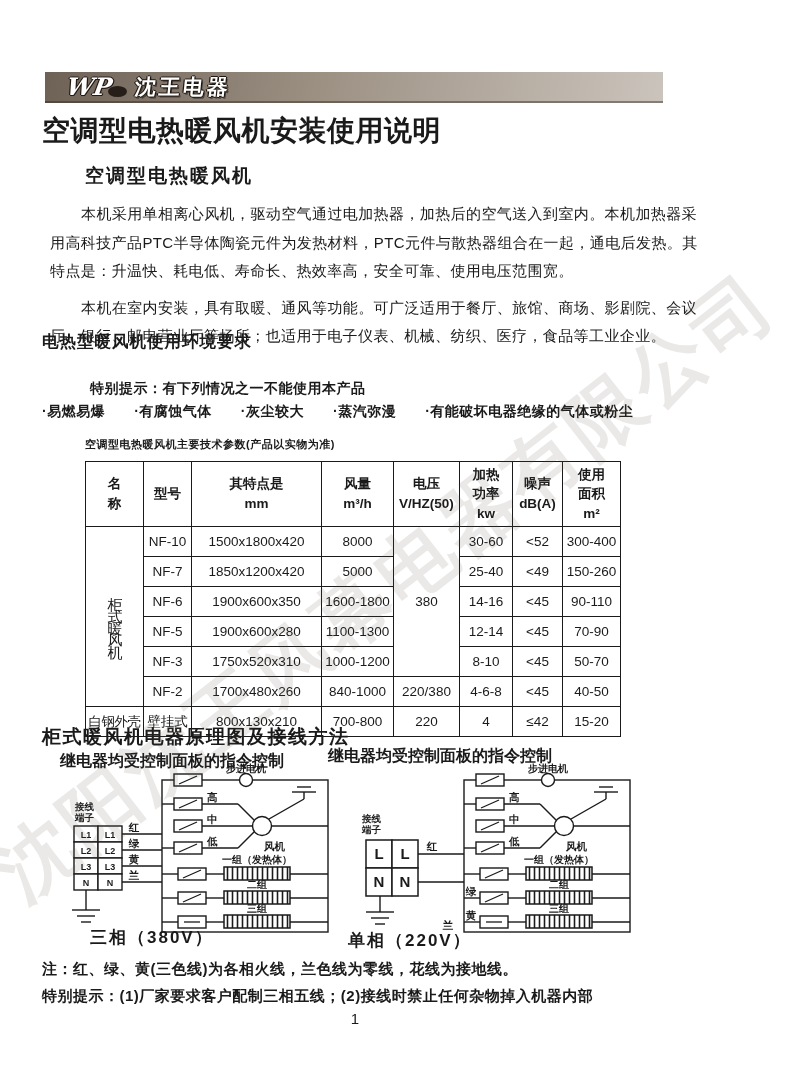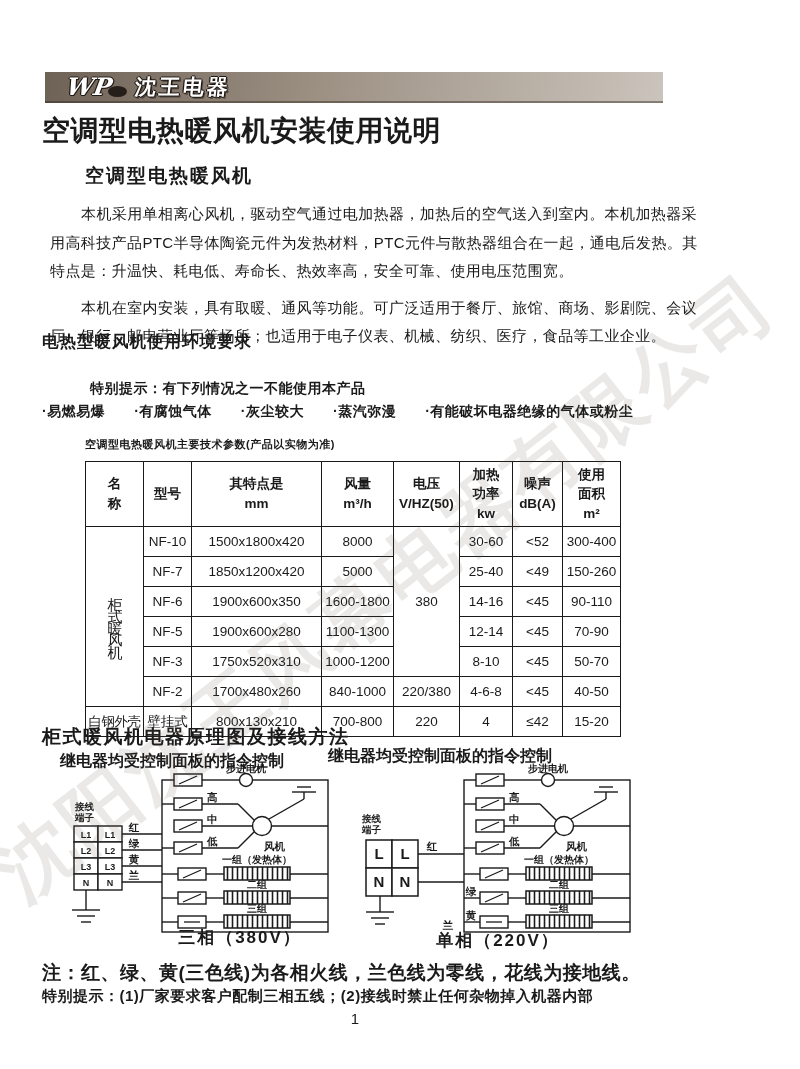--- a/index.html
+++ b/index.html
@@ -48,24 +48,24 @@
   table.spec th{height:64px;font-size:13.5px;font-weight:700;line-height:1.45;}
   table.spec td{height:29px;font-size:13.5px;}
   .vlabel{writing-mode:vertical-lr;letter-spacing:12px;font-size:15px;display:inline-block;}
   .cell-sm{font-size:12px;letter-spacing:-0.5px;}
   .wir-h{left:42px;top:724px;font-size:19px;font-weight:700;letter-spacing:1.5px;}
   .rnote{position:absolute;width:236px;font-size:16px;font-weight:700;}
   .rnoteL{left:60px;top:751px;}
   .rnoteR{left:328px;top:746px;}
   .svgL{left:50px;top:762px;}
   .svgR{left:352px;top:762px;}
-  .cap{position:absolute;width:300px;text-align:center;font-size:17px;font-weight:700;letter-spacing:2px;}
+  .cap{position:absolute;width:300px;text-align:left;font-size:17px;font-weight:700;letter-spacing:2px;}
   .capL{left:90px;top:926px;}
   .capR{left:348px;top:929px;}
-  .note1{left:42px;top:960px;font-size:19px;font-weight:700;letter-spacing:0.5px;}
+  .note1{left:42px;top:960px;font-size:15px;font-weight:700;letter-spacing:0.5px;}
   .note2{left:42px;top:987px;font-size:15px;font-weight:700;letter-spacing:0.5px;}
   .pagenum{left:0;top:1010px;width:710px;text-align:center;font-size:15px;}
   svg text{font-family:"Liberation Sans",sans-serif;}
 </style>
 </head>
 <body>
 
 <div class="page">
 
   <div class="watermark">沈阳沈王风幕电器有限公司</div>

